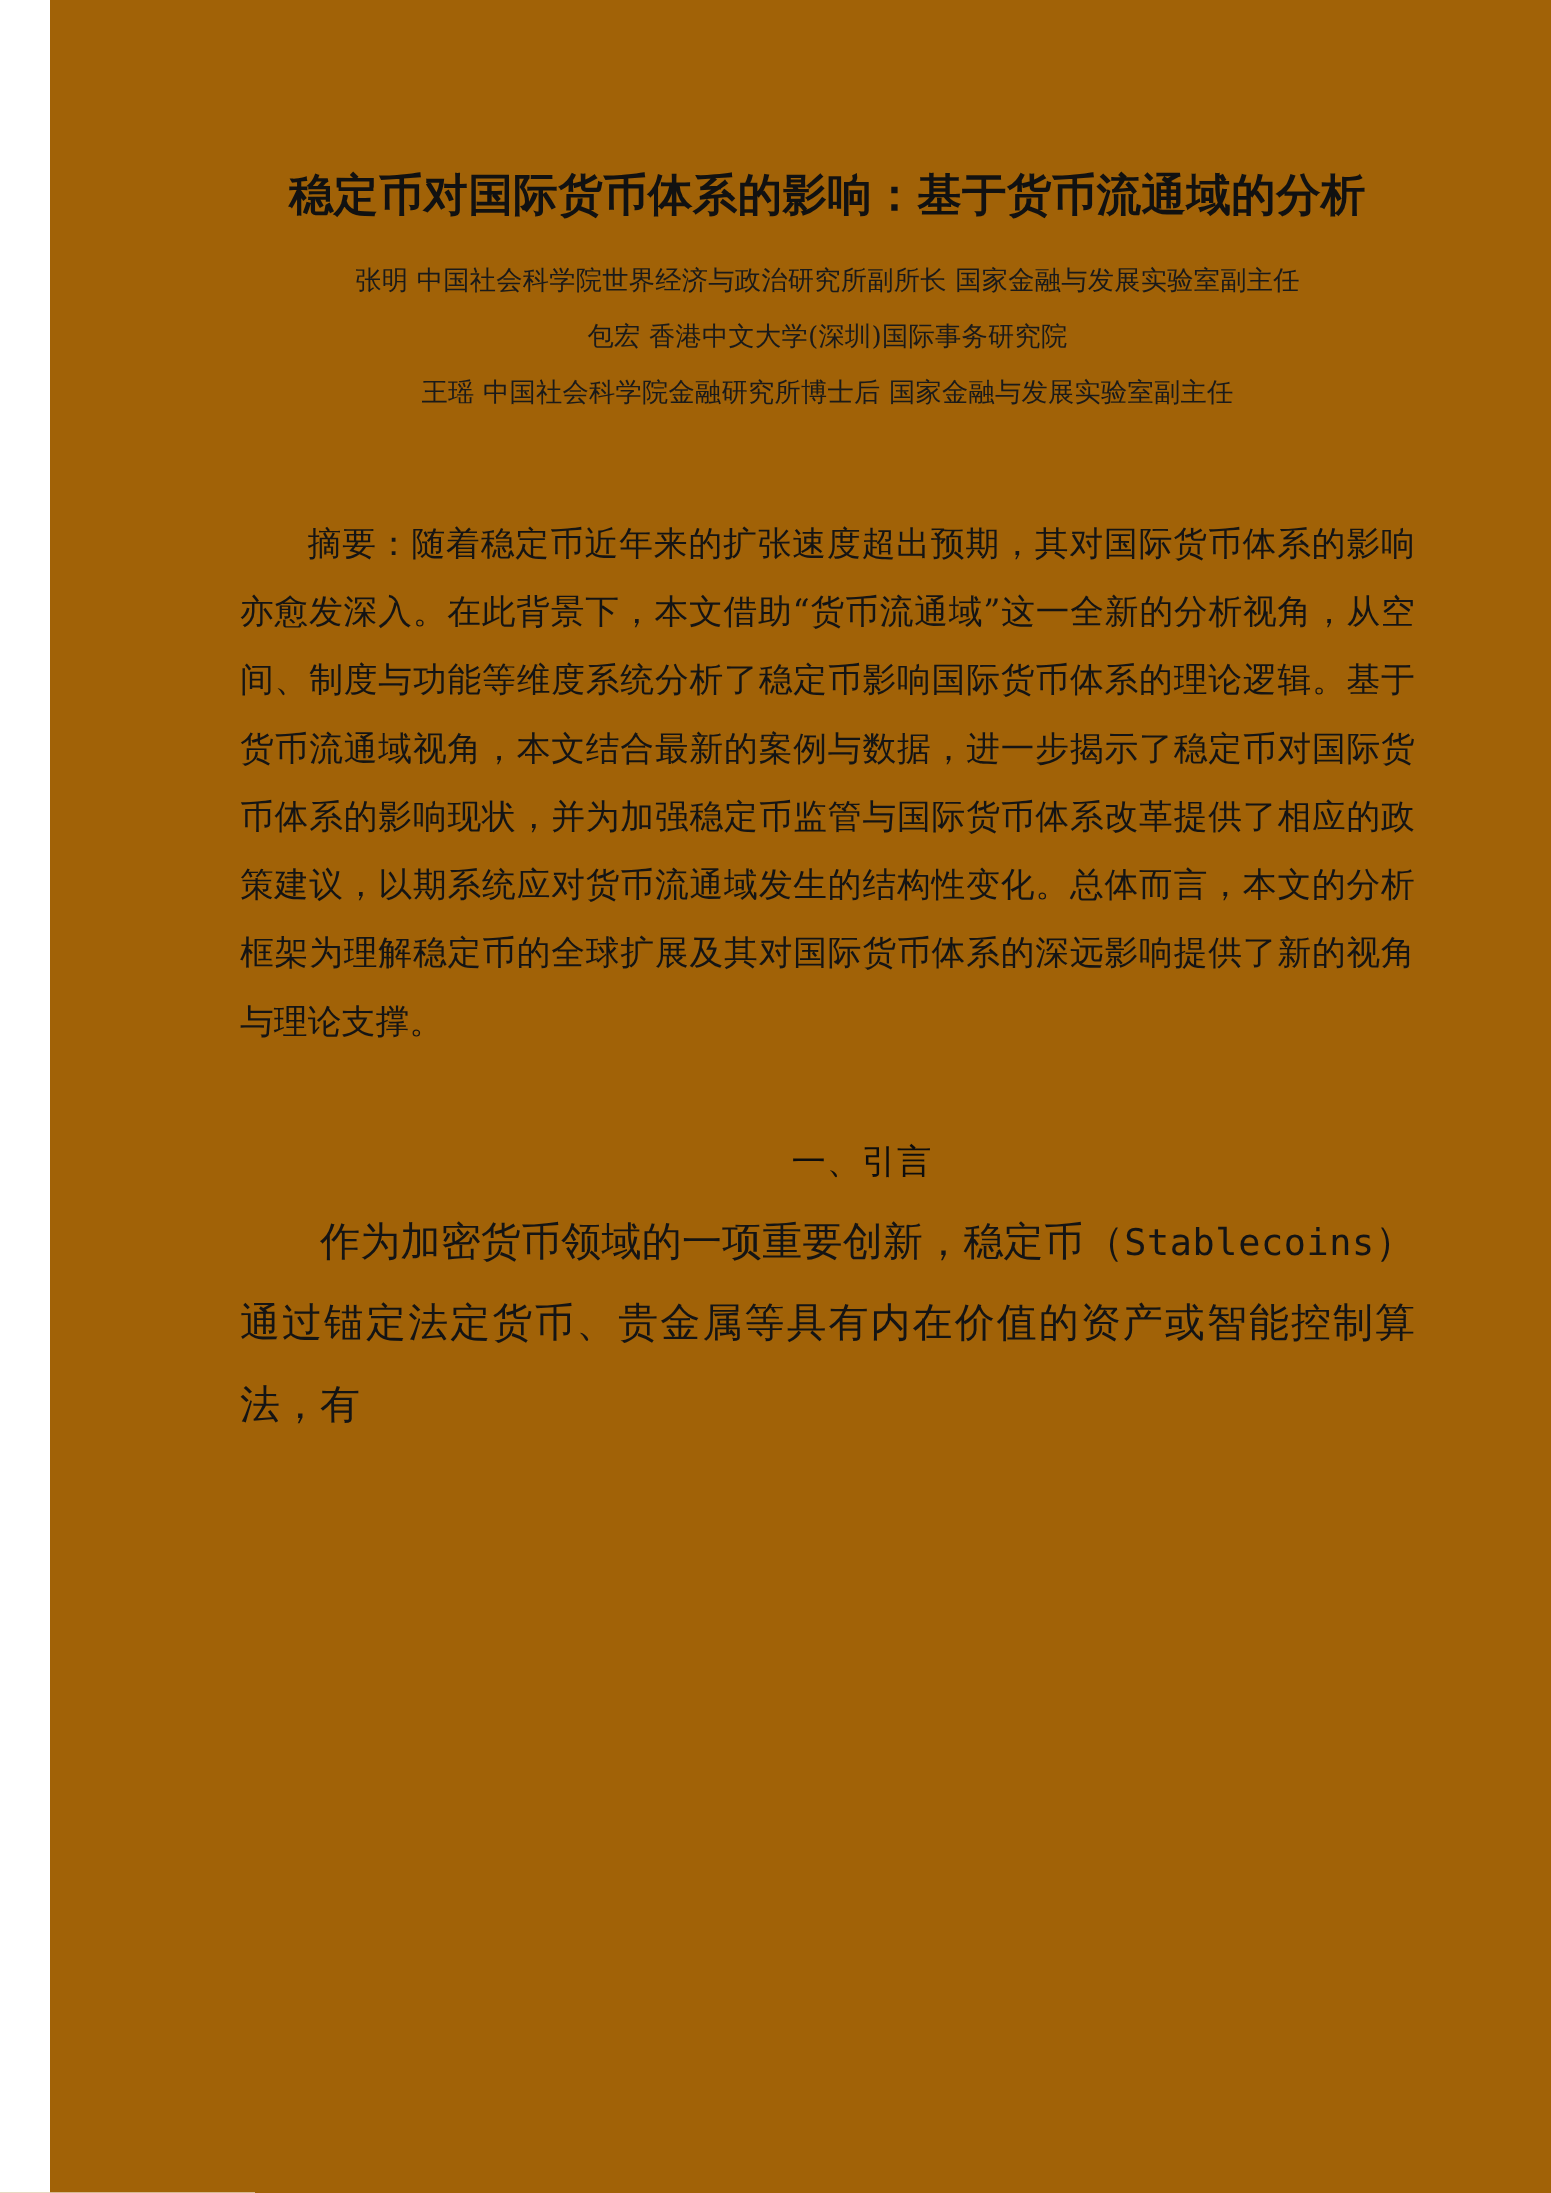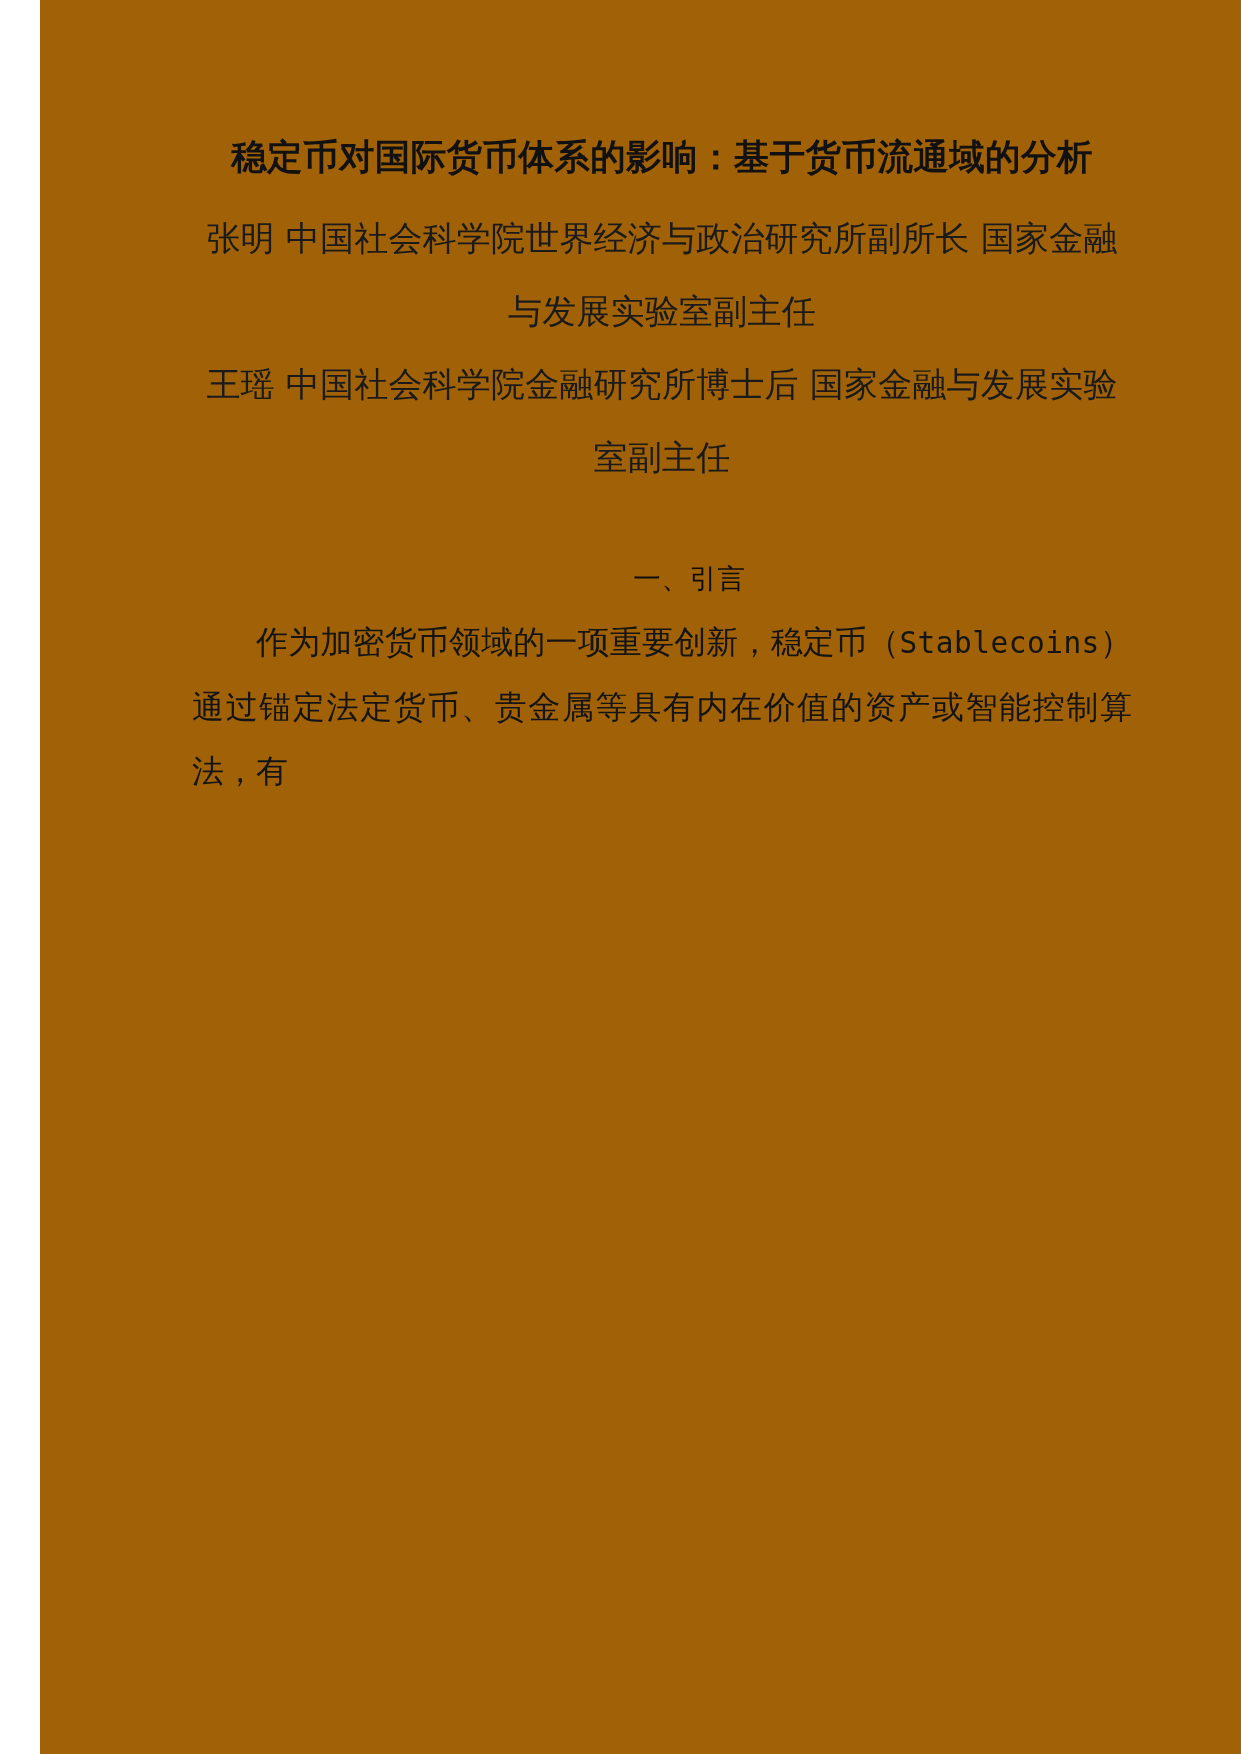--- a/index.html
+++ b/index.html
@@ -44,21 +44,21 @@
     color: #111111;
     font-family: "DejaVu Serif", "Liberation Serif", serif;
   }
 
   
   .authors {
     margin: 0;
     padding-top: 16px;
   }
   .author-line {
-    font-size: 34px;
+    font-size: 21px;
     line-height: 2.15;
     text-align: center;
     color: #1a1a1a;
     letter-spacing: 0.2px;
   }
 
   
   .source-line {
     font-size: 26px;
     line-height: 2.2;
@@ -116,23 +116,25 @@
 
 <div class="page">
   <div class="content">
 
     <h1 class="doc-title">
       <span>稳定币对国际货币体系的影响：基于货币流通域的分析</span>
     </h1>
 
     <div class="authors">
       <div class="author-line">张明  中国社会科学院世界经济与政治研究所副所长  国家金融与发展实验室副主任</div>
+      <div class="author-line">包宏  香港中文大学(深圳)国际事务研究院</div>
       <div class="author-line">王瑶  中国社会科学院金融研究所博士后  国家金融与发展实验室副主任</div>
     </div>
 
 
+    <p class="abstract">摘要：随着稳定币近年来的扩张速度超出预期，其对国际货币体系的影响亦愈发深入。在此背景下，本文借助“货币流通域”这一全新的分析视角，从空间、制度与功能等维度系统分析了稳定币影响国际货币体系的理论逻辑。基于货币流通域视角，本文结合最新的案例与数据，进一步揭示了稳定币对国际货币体系的影响现状，并为加强稳定币监管与国际货币体系改革提供了相应的政策建议，以期系统应对货币流通域发生的结构性变化。总体而言，本文的分析框架为理解稳定币的全球扩展及其对国际货币体系的深远影响提供了新的视角与理论支撑。</p>
 
     <h2 class="section-heading">一、引言</h2>
 
     <p class="body-para"><span>作为加密货币领域的一项重要创新，稳定币（</span><span class="latin">Stablecoins</span><span>）通过锚定法定货币、贵金属等具有内在价值的资产或智能控制算法，有</span></p>
 
   </div>
 </div>
 
 </body></html>

